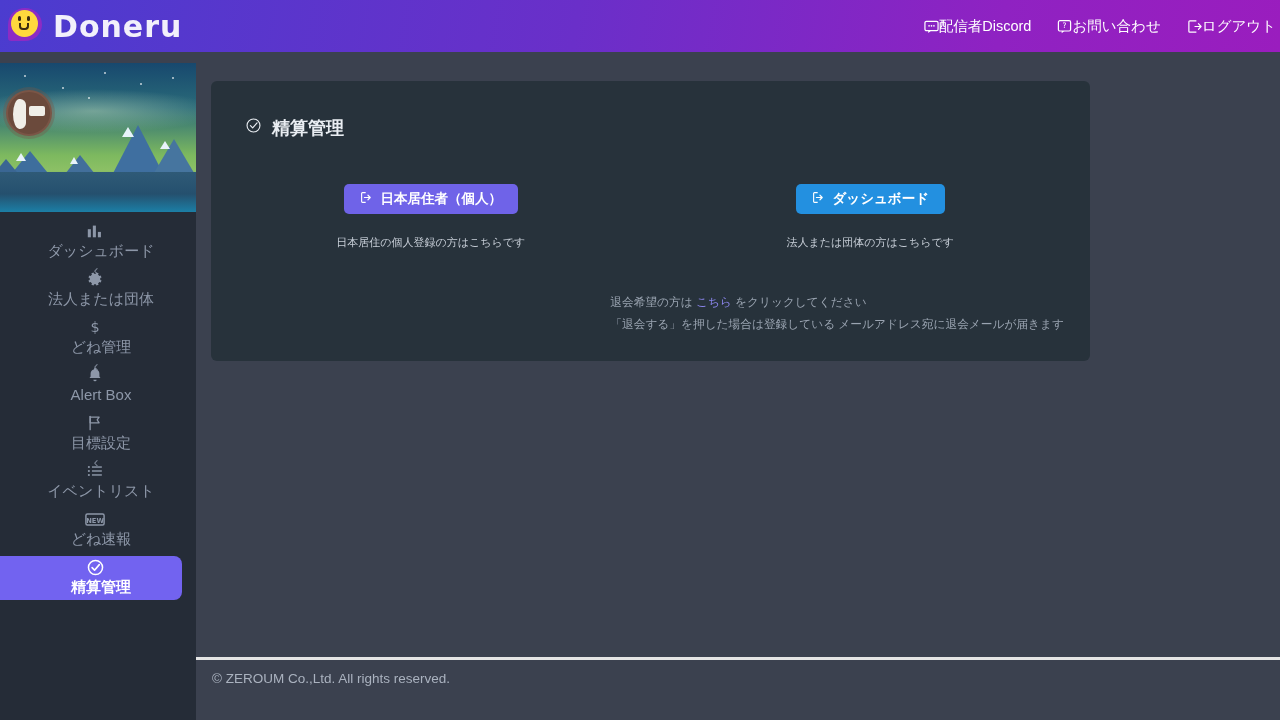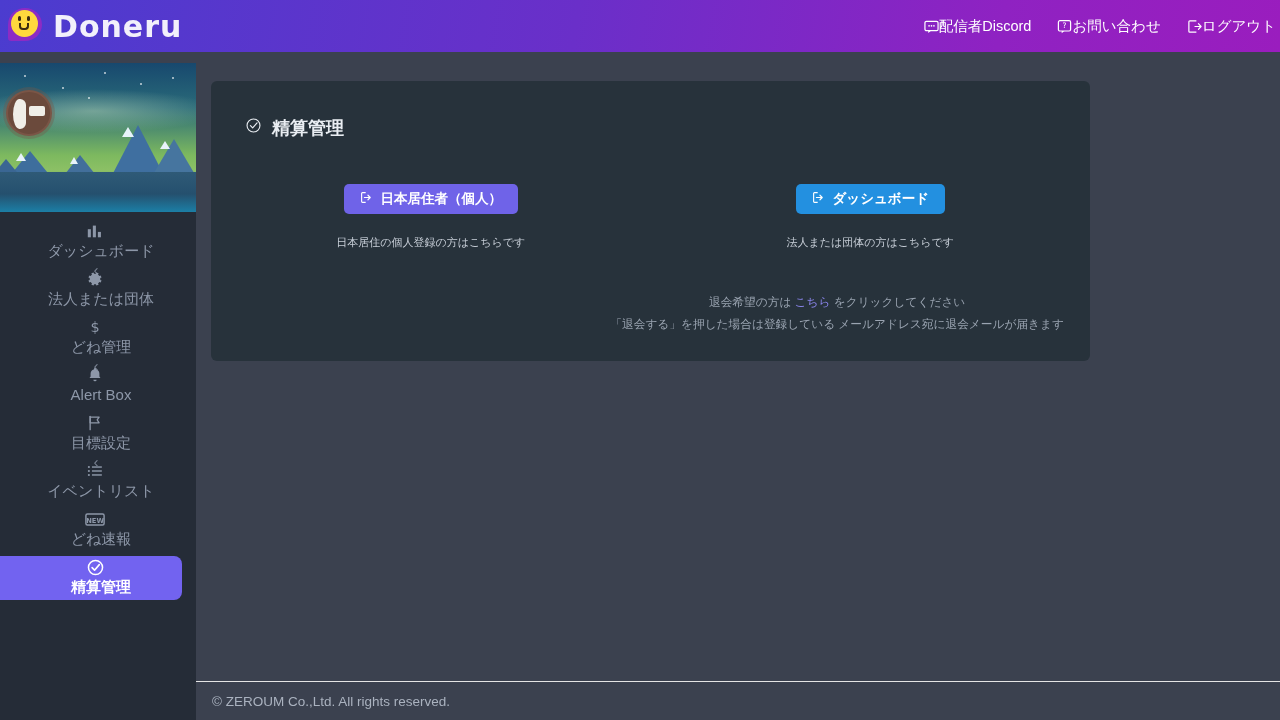--- a/index.html
+++ b/index.html
@@ -98,28 +98,28 @@
   .choice-col{ width:50%; display:flex; flex-direction:column; align-items:center; }
   .btn{
     display:inline-flex; align-items:center; gap:8px; height:30px; padding:0 16px;
     border:none; border-radius:5px; color:#ffffff; font-size:13.5px; font-weight:700;
     cursor:pointer; font-family:"Liberation Sans",sans-serif; white-space:nowrap;
   }
   .btn.purple{ background:#6f63e8; }
   .btn.blue{ background:#2390e0; }
   .choice-desc{ margin-top:21px; color:#c8cfd8; font-size:11px; }
 
-  .note-block{ position:absolute; right:26px; bottom:26px; text-align:center; line-height:1.9; }
+  .note-block{ position:absolute; right:26px; bottom:26px; text-align:left; line-height:1.9; }
   .note-line{ color:#9aa4b1; font-size:11.7px; }
   .note-link{ color:#8c86ee; cursor:pointer; }
 
   
   .footer{
-    position:absolute; left:196px; top:681px; width:1084px; height:39px;
-    background:#3b414f; border-top:1px solid #e5e5e5; display:flex; align-items:center;text-align:right;
+    position:absolute; left:196px; top:657px; width:1084px; height:39px;
+    background:#3b414f; border-top:3px solid #e5e5e5; display:flex; align-items:center;text-align:right;
   }
   .footer-text{ color:#aab2bf; font-size:13.5px; padding-left:16px; }
 </style>
 </head>
 <body>
 
 <div class="header">
   <div class="brand">
     <div class="brand-mark">
       <div class="bubble"></div>

